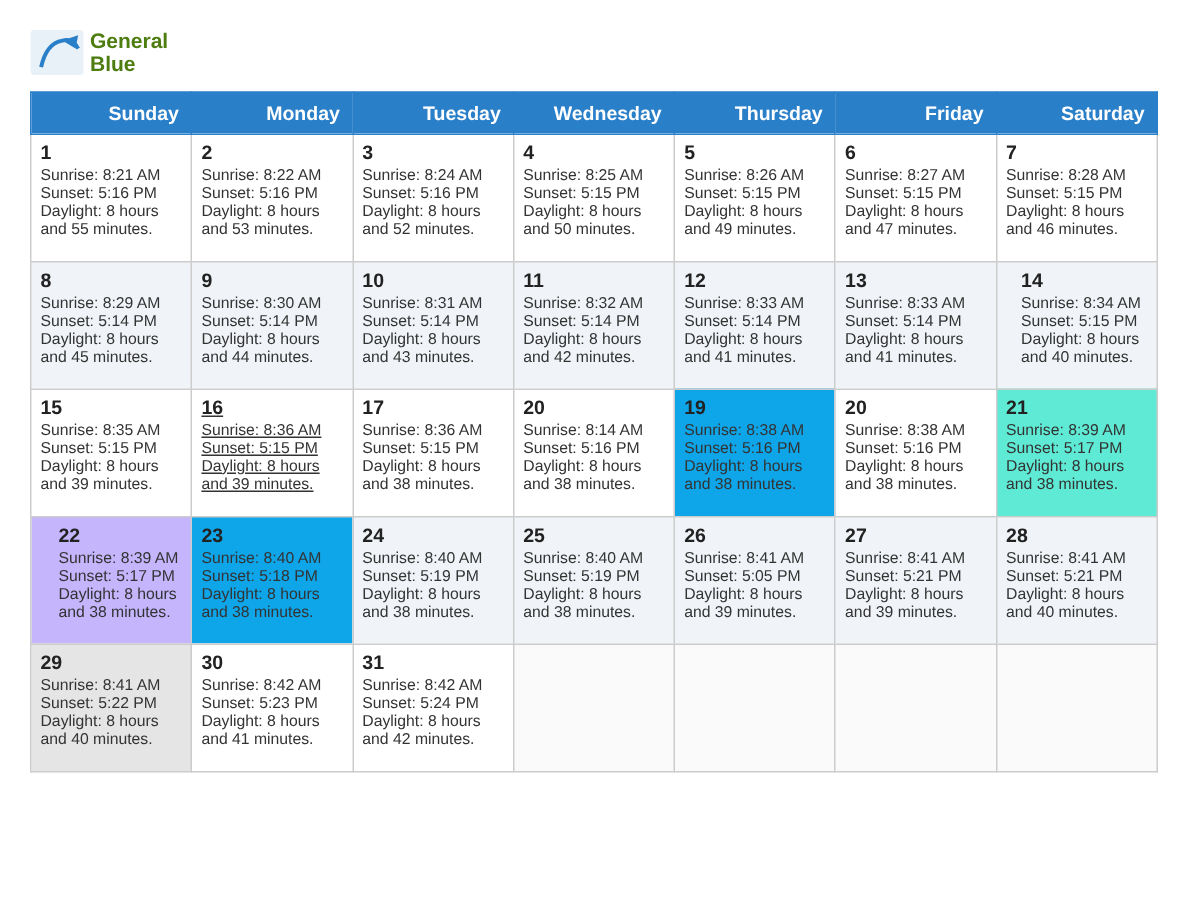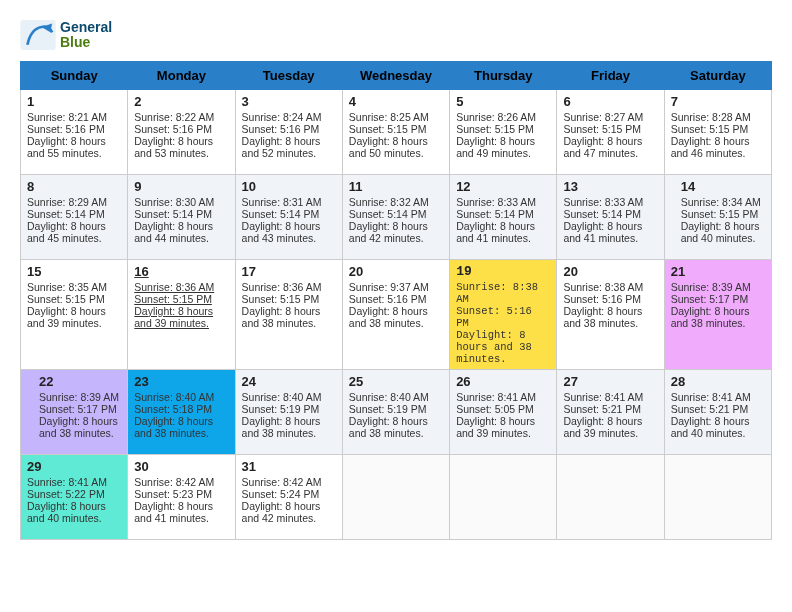--- a/index.html
+++ b/index.html
@@ -21,21 +21,21 @@
       align-items: center;
       gap: 4px;
     }
     .logo-text {
       font-size: 14px;
       font-weight: bold;
       color: #1a1a1a;
       line-height: 1.1;
     }
     .logo-text span {
-      color: #0c4a6e;
+      color: #4d7c0f;
     }
     .logo-icon {
       width: 36px;
       height: 30px;
     }
     .title-section {
       text-align: right;
     }
     .main-title {
       font-size: 36px;
@@ -47,22 +47,22 @@
       color: #444;
       margin-top: 2px;
     }
     .calendar {
       width: 100%;
       border-collapse: collapse;
       margin-top: 10px;
     }
     .calendar th {
       background-color: #2a7fc9;
-      color: #000000;
-      text-align: center;
+      color: #ffffff;
+      text-align: right;
       padding: 6px 8px;
       font-size: 13px;
       font-weight: bold;
       border: 1px solid #2a7fc9;
     }
     .calendar td {
       border: 1px solid #ccc;
       vertical-align: top;
       padding: 4px 6px;
       font-size: 10.5px;
@@ -227,37 +227,37 @@
             <div>Daylight: 8 hours and 39 minutes.</div>
           </td>
           <td style="background-color: rgb(255, 255, 255);">
             <span class="day-num">17</span>
             <div>Sunrise: 8:36 AM</div>
             <div>Sunset: 5:15 PM</div>
             <div>Daylight: 8 hours and 38 minutes.</div>
           </td>
           <td style="background-color: rgb(255, 255, 255);">
             <span class="day-num">20</span>
-            <div>Sunrise: 9:37 AM</div>
-            <div>Sunset: 5:16 PM</div>
-            <div>Daylight: 8 hours and 38 minutes.</div>
-          </td>
-          <td style="background-color: #fde047; font-family: Liberation Mono, monospace;">
+            <div>Sunrise: 8:14 AM</div>
+            <div>Sunset: 5:16 PM</div>
+            <div>Daylight: 8 hours and 38 minutes.</div>
+          </td>
+          <td style="background-color: #0ea5e9;">
             <span class="day-num">19</span>
             <div>Sunrise: 8:38 AM</div>
             <div>Sunset: 5:16 PM</div>
             <div>Daylight: 8 hours and 38 minutes.</div>
           </td>
           <td style="background-color: rgb(255, 255, 255);">
             <span class="day-num">20</span>
             <div>Sunrise: 8:38 AM</div>
             <div>Sunset: 5:16 PM</div>
             <div>Daylight: 8 hours and 38 minutes.</div>
           </td>
-          <td style="background-color: #f0abfc;">
+          <td style="background-color: #5eead4;">
             <span class="day-num">21</span>
             <div>Sunrise: 8:39 AM</div>
             <div>Sunset: 5:17 PM</div>
             <div>Daylight: 8 hours and 38 minutes.</div>
           </td>
         </tr>
         <tr class="week-row">
           <td style="background-color: #c4b5fd; padding-left: 18px;">
             <span class="day-num">22</span>
             <div>Sunrise: 8:39 AM</div>
@@ -295,21 +295,21 @@
             <div>Daylight: 8 hours and 39 minutes.</div>
           </td>
           <td style="background-color: rgb(240, 244, 248);">
             <span class="day-num">28</span>
             <div>Sunrise: 8:41 AM</div>
             <div>Sunset: 5:21 PM</div>
             <div>Daylight: 8 hours and 40 minutes.</div>
           </td>
         </tr>
         <tr class="week-row">
-          <td style="background-color: #5eead4; margin-top: 48px;">
+          <td style="background-color: #e5e5e5; margin-top: 48px;">
             <span class="day-num">29</span>
             <div>Sunrise: 8:41 AM</div>
             <div>Sunset: 5:22 PM</div>
             <div>Daylight: 8 hours and 40 minutes.</div>
           </td>
           <td style="background-color: rgb(255, 255, 255);">
             <span class="day-num">30</span>
             <div>Sunrise: 8:42 AM</div>
             <div>Sunset: 5:23 PM</div>
             <div>Daylight: 8 hours and 41 minutes.</div>

